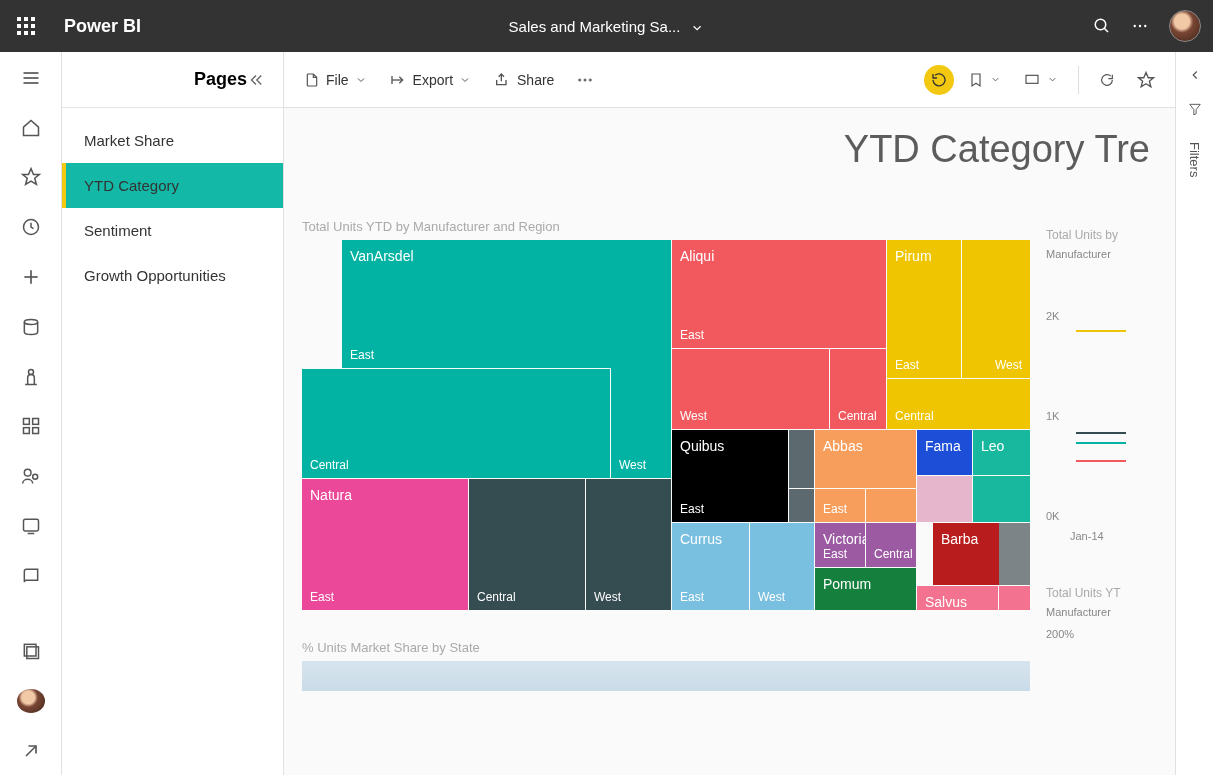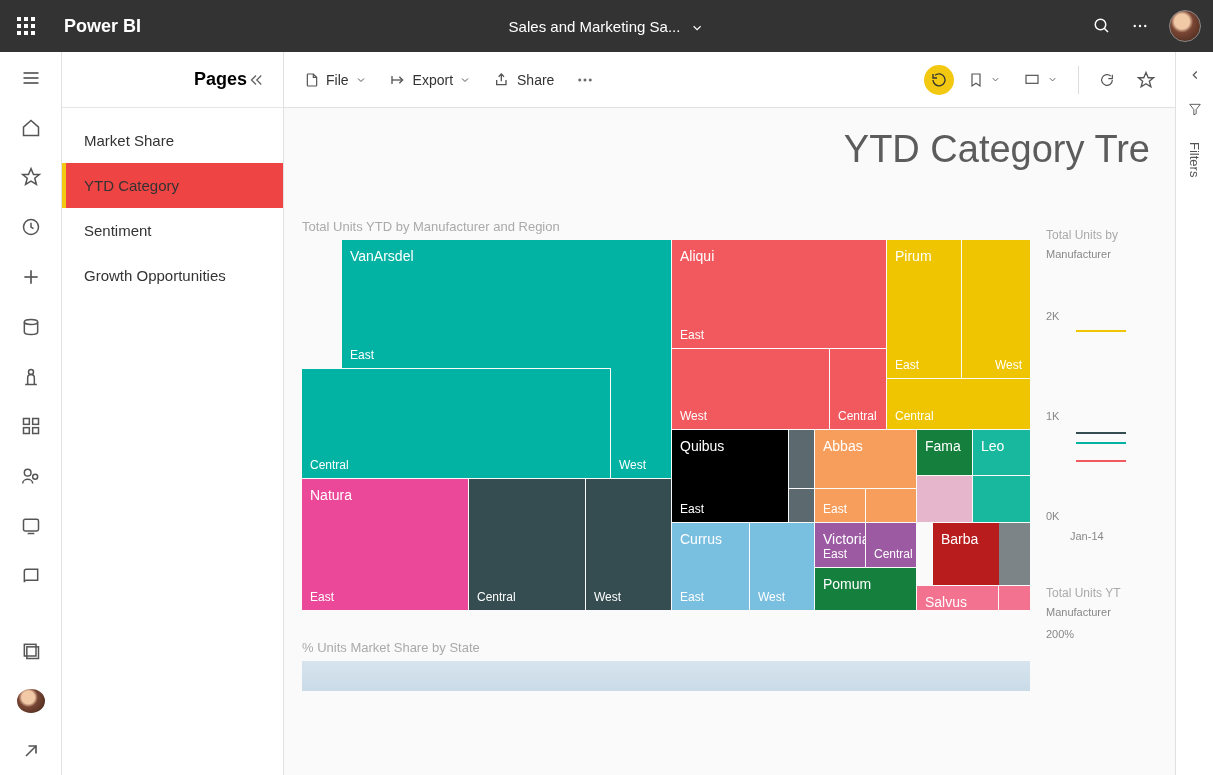--- a/index.html
+++ b/index.html
@@ -19,21 +19,21 @@
 .main-area { display: flex; height: calc(775px - 52px); }
 
 .iconrail { width: 62px; border-right: 1px solid #e1e1e1; display: flex; flex-direction: column; align-items: center; padding-top: 14px; gap: 26px; color: #555; }
 .iconrail .rail-btn { width: 40px; height: 28px; display: flex; align-items: center; justify-content: center; cursor: pointer; }
 .rail-avatar { width: 28px; height: 28px; border-radius: 50%; background: radial-gradient(circle at 40% 35%, #f1c9a7 28%, #7a4635 42%, #3d2416 100%); margin-top: auto; margin-bottom: 0; }
 
 .pages-pane { width: 222px; border-right: 1px solid #e1e1e1; display: flex; flex-direction: column; }
 .pages-header { height: 56px; display: flex; align-items: center; justify-content: flex-end; padding: 0 18px; font-size: 18px; font-weight: 600; border-bottom: 1px solid #e6e6e6;}
 .pages-list { padding-top: 10px; }
 .page-item { padding: 14px 18px; font-size: 15px; color: #333; cursor: pointer; border-left: 4px solid transparent;}
-.page-item.active { background: #ef4444; border-left-color: #f2c811; font-weight: 400;}
+.page-item.active { background: #14b8a6; border-left-color: #f2c811; font-weight: 400;}
 
 .content { flex: 1; display: flex; flex-direction: column; background: #fafafa; position: relative; }
 .cmdbar { height: 56px; background: #fff; border-bottom: 1px solid #e1e1e1; display: flex; align-items: center; padding: 0 12px; gap: 6px; color: #333; font-size: 14px; }
 .cmd { display: flex; align-items: center; gap: 6px; padding: 6px 8px; cursor: pointer; }
 .cmd svg { stroke: #555; }
 .cmdbar .spacer { flex: 1; }
 .cmdbar .yellow-circle { width: 30px; height: 30px; border-radius: 50%; background: #f2c811; display: flex; align-items: center; justify-content: center; }
 .cmdbar-sep { width: 1px; height: 28px; background: #ddd; margin: 0 6px; }
 
 .report-body { flex: 1; position: relative; padding: 20px 0 0 18px; overflow: hidden; }
@@ -325,21 +325,21 @@
         <div class="tm-cell" style="left:370px;top:190px;width:116px;height:92px;background:#000000;"><span class="mfr">Quibus</span><span class="region">East</span></div>
         <div class="tm-cell" style="left:487px;top:190px;width:25px;height:58px;background:#5c6a6f;"></div>
         <div class="tm-cell" style="left:487px;top:249px;width:25px;height:33px;background:#5c6a6f;"></div>
 
         <div class="tm-cell" style="left:513px;top:190px;width:101px;height:58px;background:#f89e5d;"><span class="mfr">Abbas</span></div>
         <div class="tm-cell" style="left:513px;top:249px;width:50px;height:33px;background:#f89e5d;">
             <span class="region">East</span>
           </div>
         <div class="tm-cell" style="left:564px;top:249px;width:50px;height:33px;background:#f89e5d;"></div>
 
-        <div class="tm-cell" style="left:615px;top:190px;width:55px;height:45px;background:#15803d;"><span class="mfr">Fama</span></div>
+        <div class="tm-cell" style="left:615px;top:190px;width:55px;height:45px;background:#1d4ed8;"><span class="mfr">Fama</span></div>
         <div class="tm-cell" style="left:615px;top:236px;width:55px;height:46px;background:#e5b6cc;"></div>
 
         <div class="tm-cell" style="left:671px;top:190px;width:57px;height:45px;background:#18b89e;"><span class="mfr">Leo</span></div>
         <div class="tm-cell" style="left:671px;top:236px;width:57px;height:46px;background:#18b89e;"></div>
 
         <div class="tm-cell" style="left:370px;top:283px;width:77px;height:87px;background:#79bfe0;"><span class="mfr">Currus</span><span class="region">East</span></div>
         <div class="tm-cell" style="left:448px;top:283px;width:64px;height:87px;background:#79bfe0;">
             <span class="region">West</span>
           </div>
 

